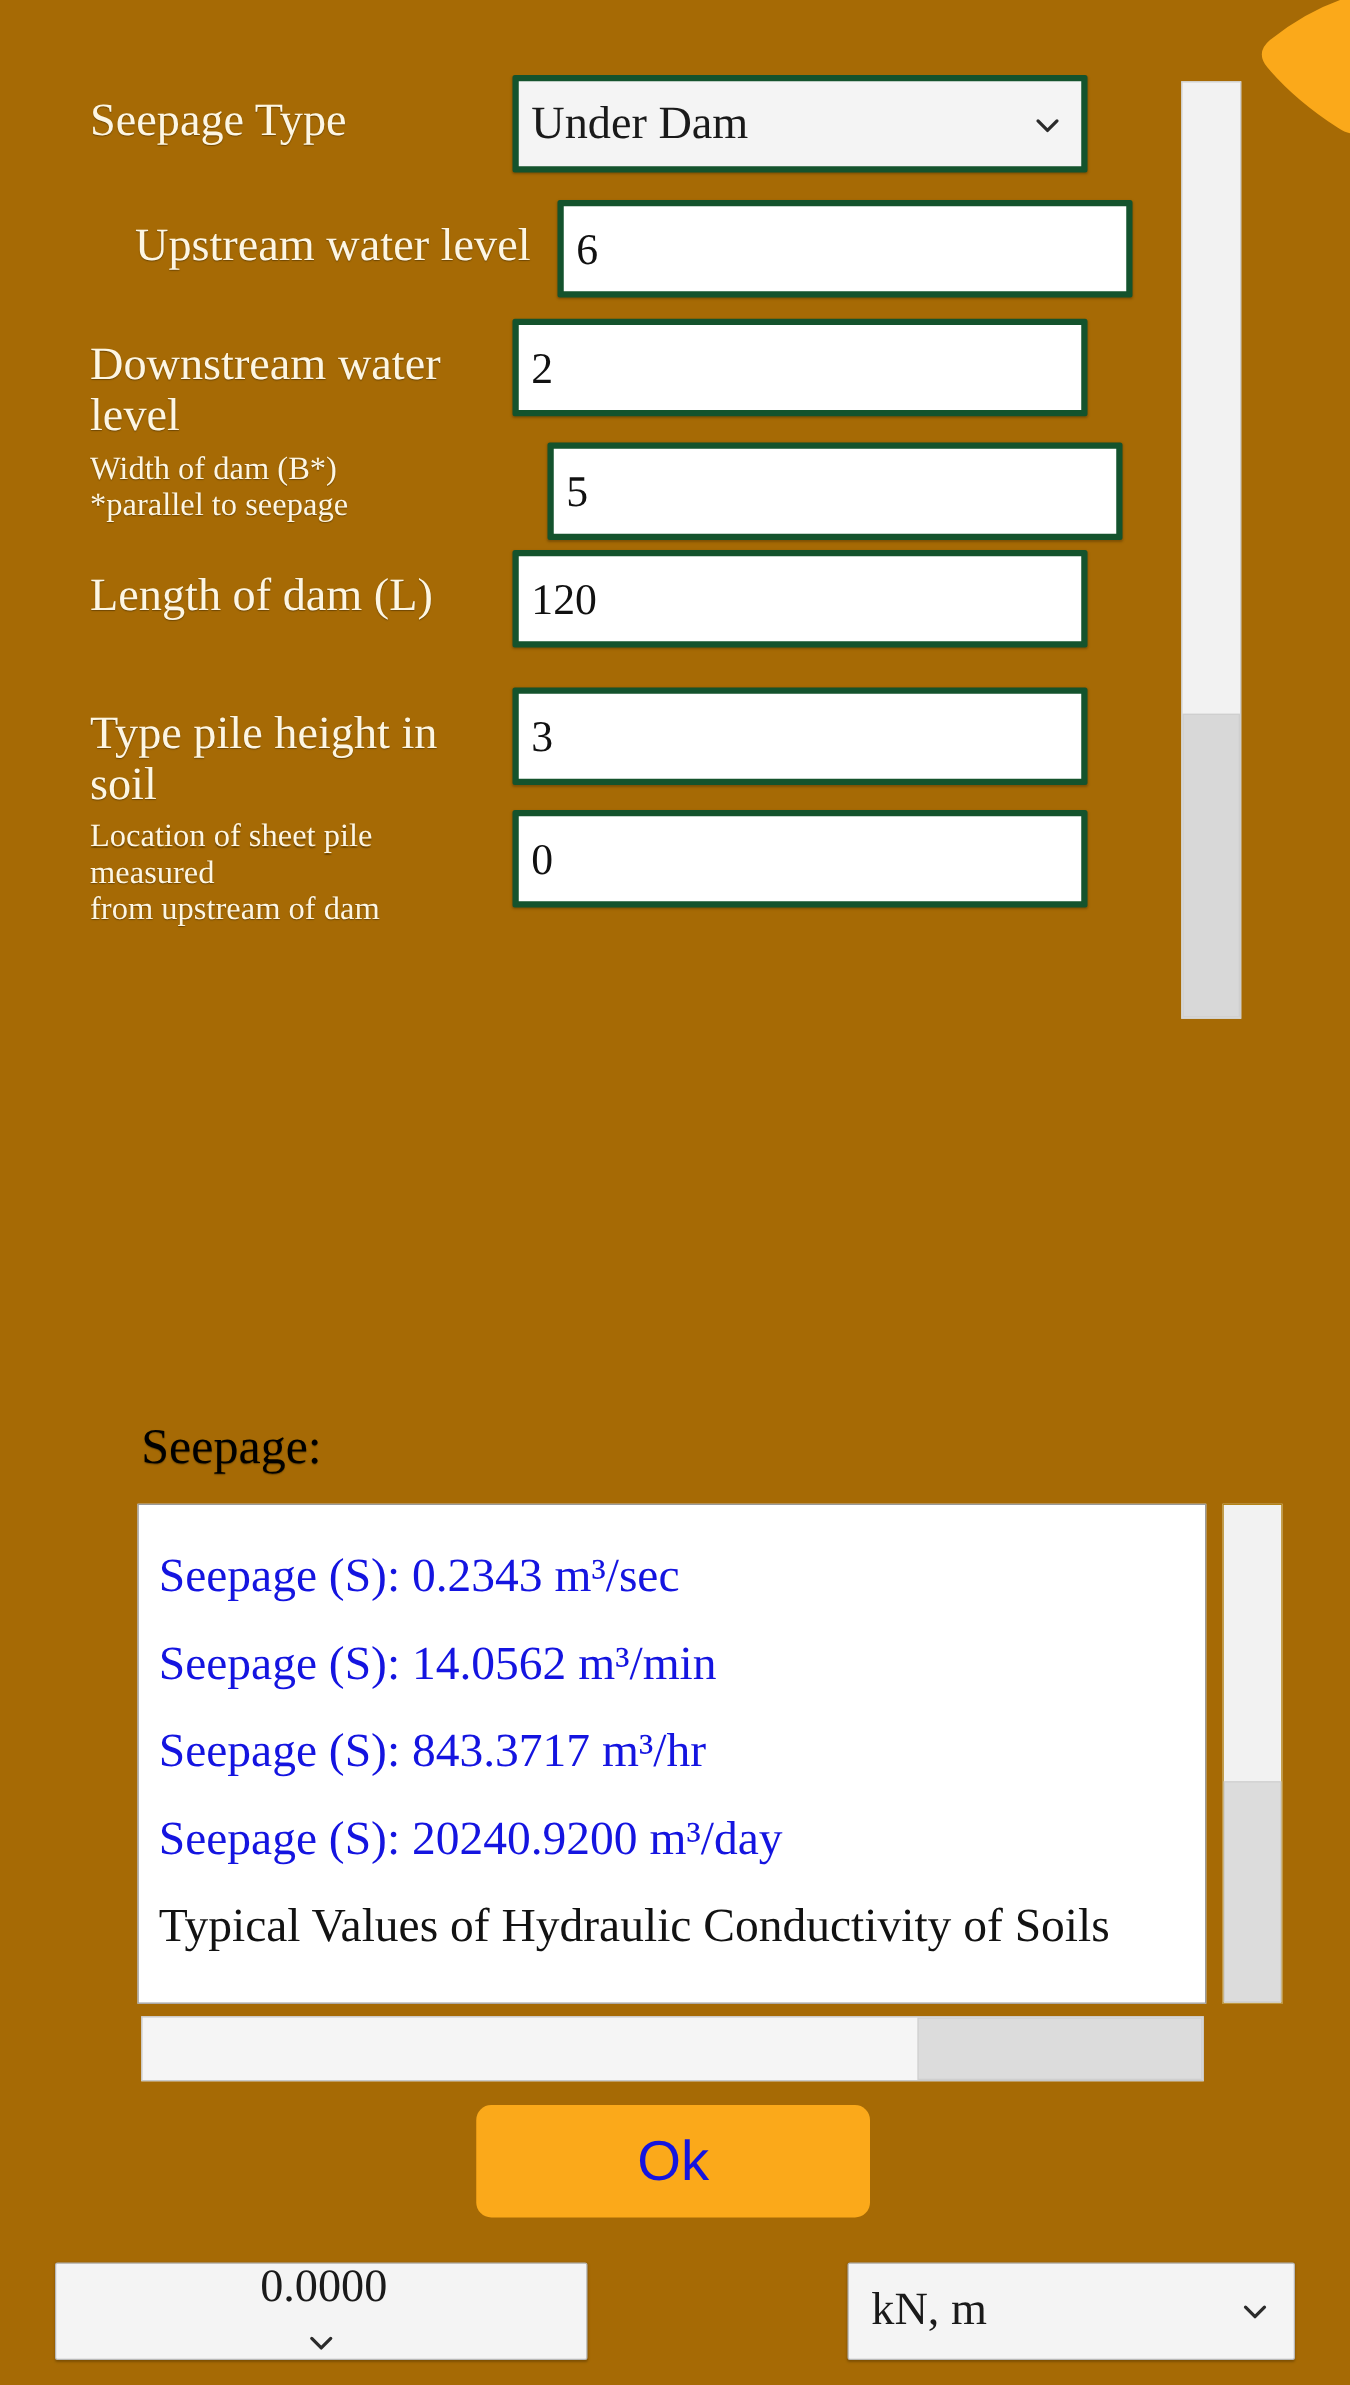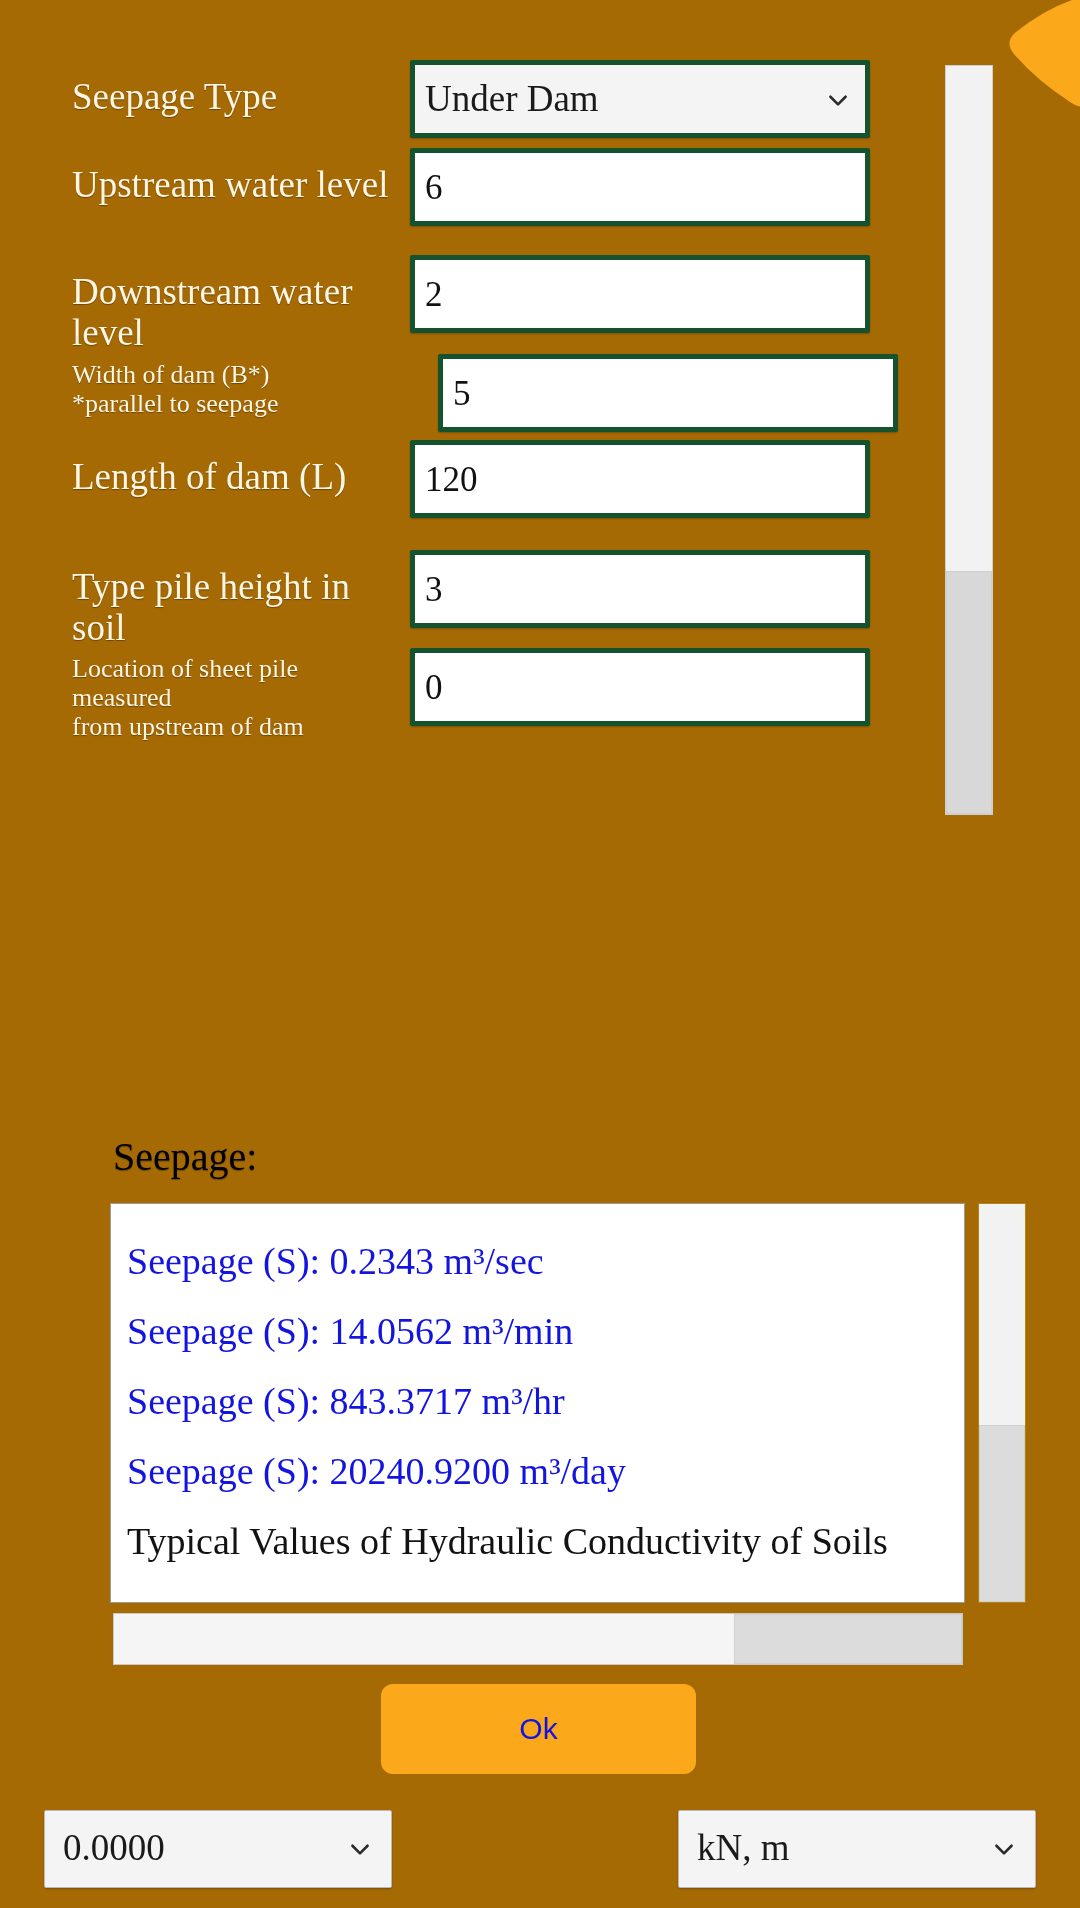--- a/index.html
+++ b/index.html
@@ -199,21 +199,21 @@
     position: absolute;
     left: 381px;
     top: 1684px;
     width: 315px;
     height: 90px;
     background: #fba91a;
     border: none;
     border-radius: 12px;
     color: #1414e0;
     font-family: "Liberation Sans", "DejaVu Sans", sans-serif;
-    font-size: 30px;
+    font-size: 45px;
     line-height: 90px;
     text-align: center;
     cursor: pointer;
     padding: 0;
   }
 
   
   .foot-select {
     position: absolute;
     height: 78px;
@@ -226,42 +226,42 @@
     padding: 0 14px 0 18px;
     box-shadow: 0 1px 2px rgba(0,0,0,.25);
   }
   .foot-select .selval {
     flex: 1;
     font-size: 37px;
     color: #1a1a1a;
     line-height: 1;
     padding-bottom: 4px;
   }
-  #precision-select { left: 44px;  top: 1810px; width: 348px; }
+  #precision-select { left: 44px;  top: 1810px; width: 426px; flex-direction: column; }
   #units-select     { left: 678px; top: 1810px; width: 358px; }
 </style>
 </head>
 <body>
 
 <svg class="corner-wedge" viewBox="0 0 112 112">
   <path d="M112 0 L112 108 Q108 114 96 106 Q62 84 40 58 Q30 46 42 36 Q72 12 104 2 Z" fill="#fba91a"></path>
 </svg>
 
 <div class="form-panel">
   <div class="form-rows" id="form-rows">
       <div class="frow" style="top: 0px;">
         <div class="flabel big" style="padding-top: 16px;">Seepage Type</div>
         <div class="fctl fselect">
           <span class="selval">Under Dam</span>
           <svg class="chev" viewBox="0 0 24 24">
             <path d="M5 9 L12 16 L19 9" fill="none" stroke="#2b2b2b" stroke-width="2.4" stroke-linecap="round" stroke-linejoin="round"></path>
           </svg>
         </div>
       </div>
-      <div class="frow" style="top: 88px;">
+      <div class="frow" style="top: 100px; padding-left: 36px;">
         <div class="flabel big" style="padding-top: 16px;">Upstream water level</div>
         <input class="fctl" type="text" value="6" style="">
       </div>
       <div class="frow" style="top: 195px;">
         <div class="flabel big" style="padding-top: 16px;">Downstream water level</div>
         <input class="fctl" type="text" value="2" style="">
       </div>
       <div class="frow" style="top: 294px; gap: 28px;">
         <div class="flabel small" style="padding-top: 6px;">Width of dam (B*)
 *parallel to seepage</div>

